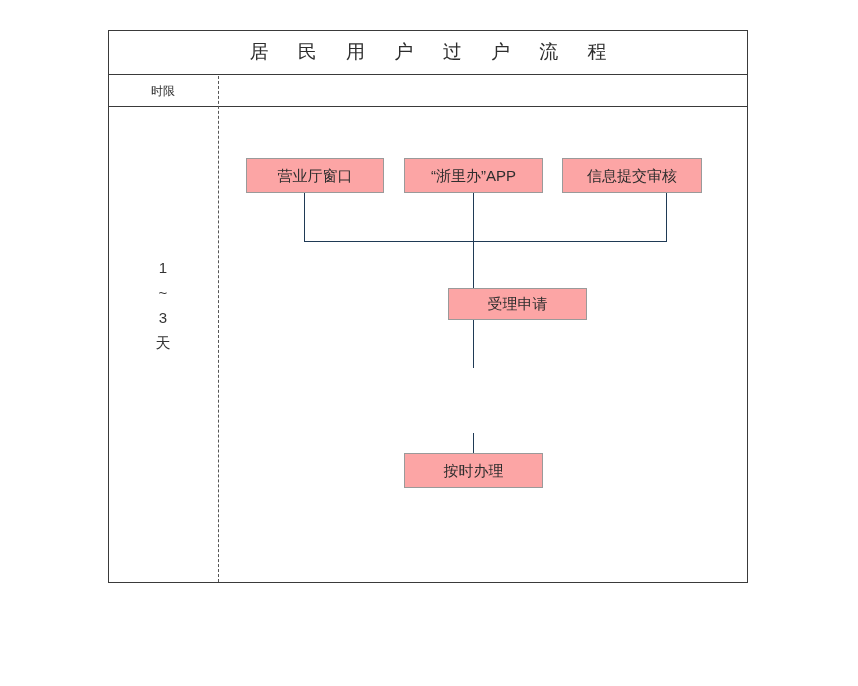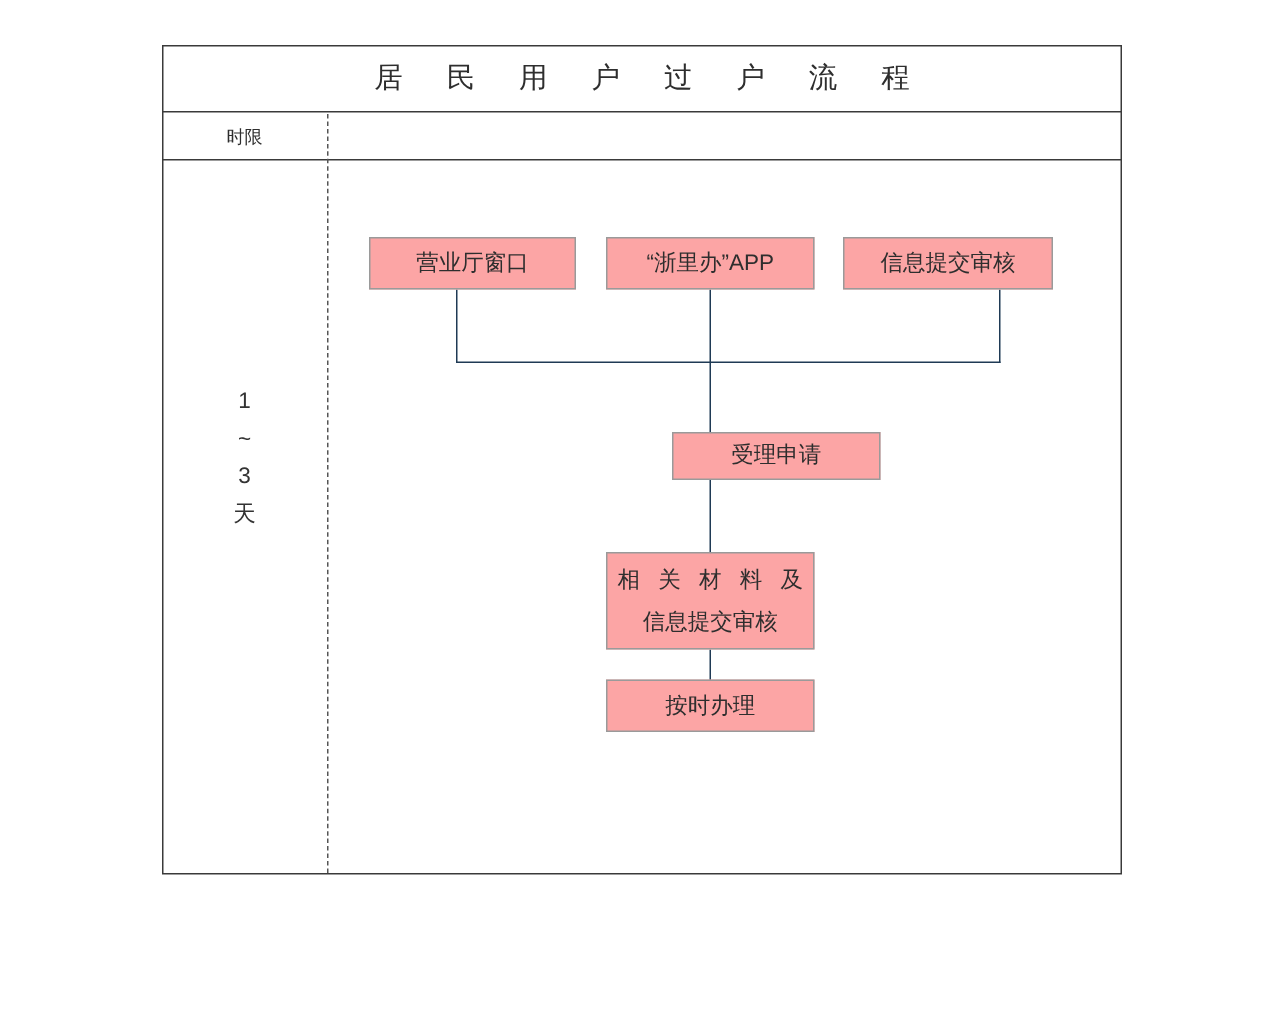--- a/index.html
+++ b/index.html
@@ -186,22 +186,18 @@
   </div>
 
   <div class="node" id="node-wechat">
     <span class="ln">信息提交审核</span>
   </div>
 
   <div class="node" id="node-accept">
     <span class="ln">受理申请</span>
   </div>
 
-  <div class="node" id="node-submit">
-    <span class="ln spaced">相 关 材 料 及</span>
-    <span class="ln">信息提交审核</span>
-  </div>
 
   <div class="node" id="node-handle">
     <span class="ln">按时办理</span>
   </div>
 
 </div>
 
 </body></html>

